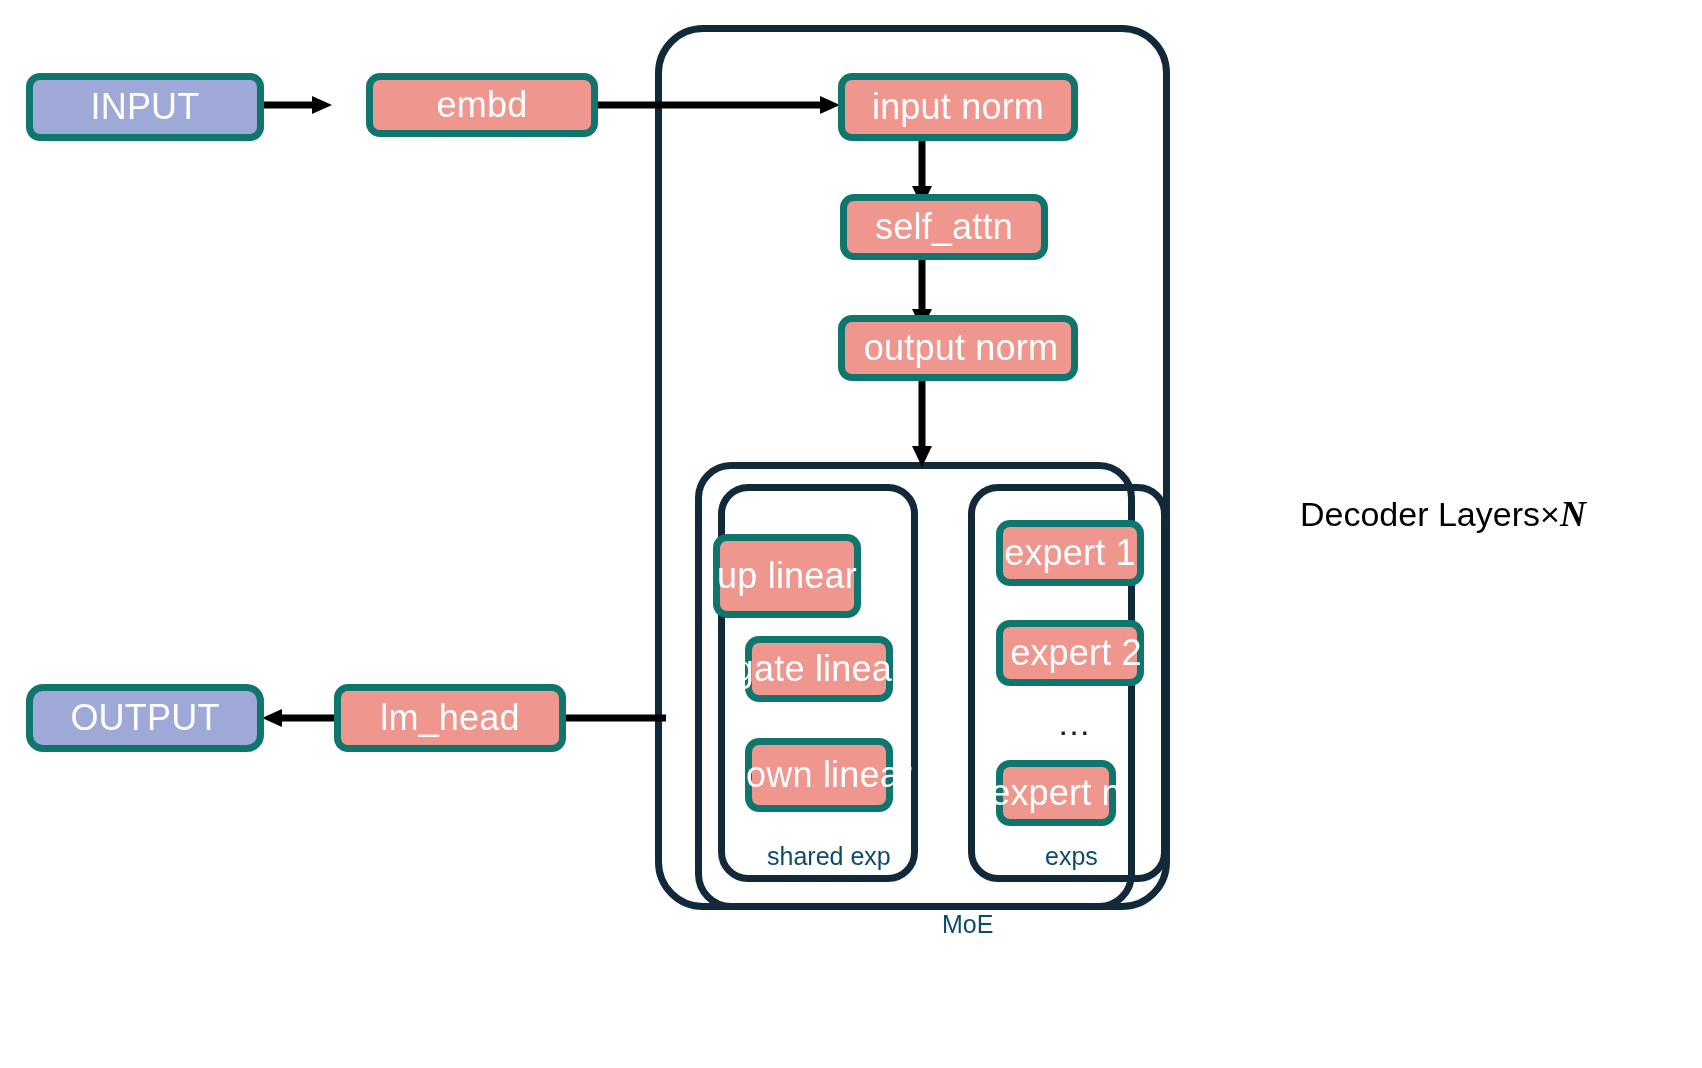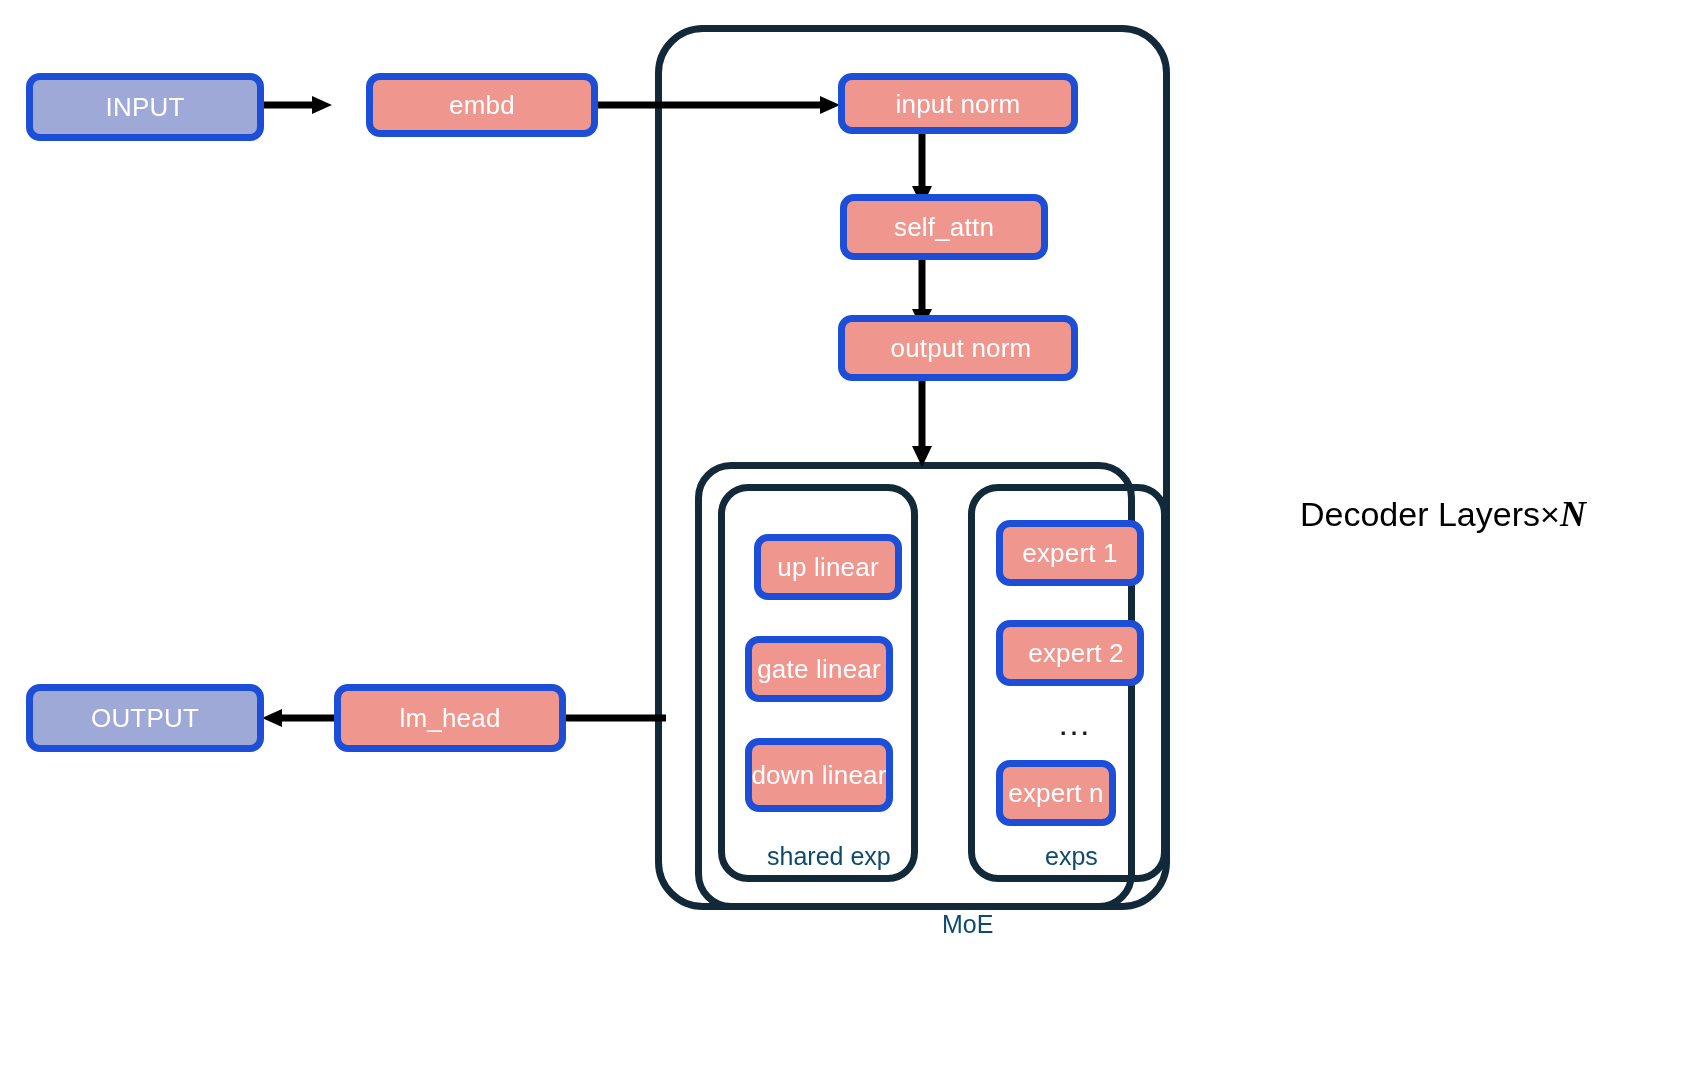--- a/index.html
+++ b/index.html
@@ -15,27 +15,27 @@
     width: 1702px;
     height: 1068px;
     background: #ffffff;
     overflow: hidden;
   }
 
   
   .node {
     position: absolute;
     box-sizing: border-box;
-    border: 7px solid #1d4ed8;
+    border: 7px solid #0f766e;
     border-radius: 14px;
     display: flex;
     align-items: center;
     justify-content: center;
     color: #ffffff;
-    font-size: 26px;
+    font-size: 36px;
     line-height: 1;
     letter-spacing: 0.2px;
     white-space: nowrap;
     z-index: 6;
   }
   .node.blue  { background: #9fa9d7; }
   .node.salmon{ background: #ef978e; }
 
   
   .group {
@@ -151,33 +151,33 @@
   </div>
 
   <div class="node blue" style="left:26px; top:73px; width:238px; height:68px;">
     <span>INPUT</span>
   </div>
 
   <div class="node salmon" style="left:334px; top:73px; width:232px; height:64px;margin-left:32px;">
     <span>embd</span>
   </div>
 
-  <div class="node salmon" style="left:838px; top:73px; width:240px; height:61px;">
+  <div class="node salmon" style="left:838px; top:73px; width:240px; height:68px;">
     <span>input norm</span>
   </div>
 
   <div class="node salmon" style="left:840px; top:194px; width:208px; height:66px;">
     <span>self_attn</span>
   </div>
 
   <div class="node salmon" style="left:838px; top:315px; width:240px; height:66px;padding-left:6px;">
     <span>output norm</span>
   </div>
 
-  <div class="node salmon" style="left:754px; top:534px; width:148px; height:66px;text-align:right;">
+  <div class="node salmon" style="left:713px; top:534px; width:148px; height:84px;text-align:right;">
     <span>up linear</span>
   </div>
 
   <div class="node salmon" style="left:745px; top:636px; width:148px; height:66px;justify-content:center;">
     <span>gate linear</span>
   </div>
 
   <div class="node salmon" style="left:745px; top:738px; width:148px; height:74px;">
     <span>down linear</span>
   </div>
@@ -193,21 +193,21 @@
   <div class="ellipsis" style="left:1057px; top:706px;">…</div>
 
   <div class="node salmon" style="left:996px; top:760px; width:120px; height:66px;">
     <span>expert n</span>
   </div>
 
   <div class="node salmon" style="left:334px; top:684px; width:232px; height:68px;">
     <span>lm_head</span>
   </div>
 
-  <div class="node blue" style="left:26px; top:684px; width:238px; height:68px;">
+  <div class="node blue" style="left:26px; top:684px; width:238px; height:68px;border-radius:17px;">
     <span>OUTPUT</span>
   </div>
 
   <div class="group-label" style="left:763px; top:844px;">shared exp</div>
 
   <div class="group-label" style="left:1041px; top:844px;">exps</div>
 
   <div class="group-label" style="left:938px; top:912px; background:transparent;">MoE</div>
 
   <div class="side-label" style="left:1300px; top:496px;">

